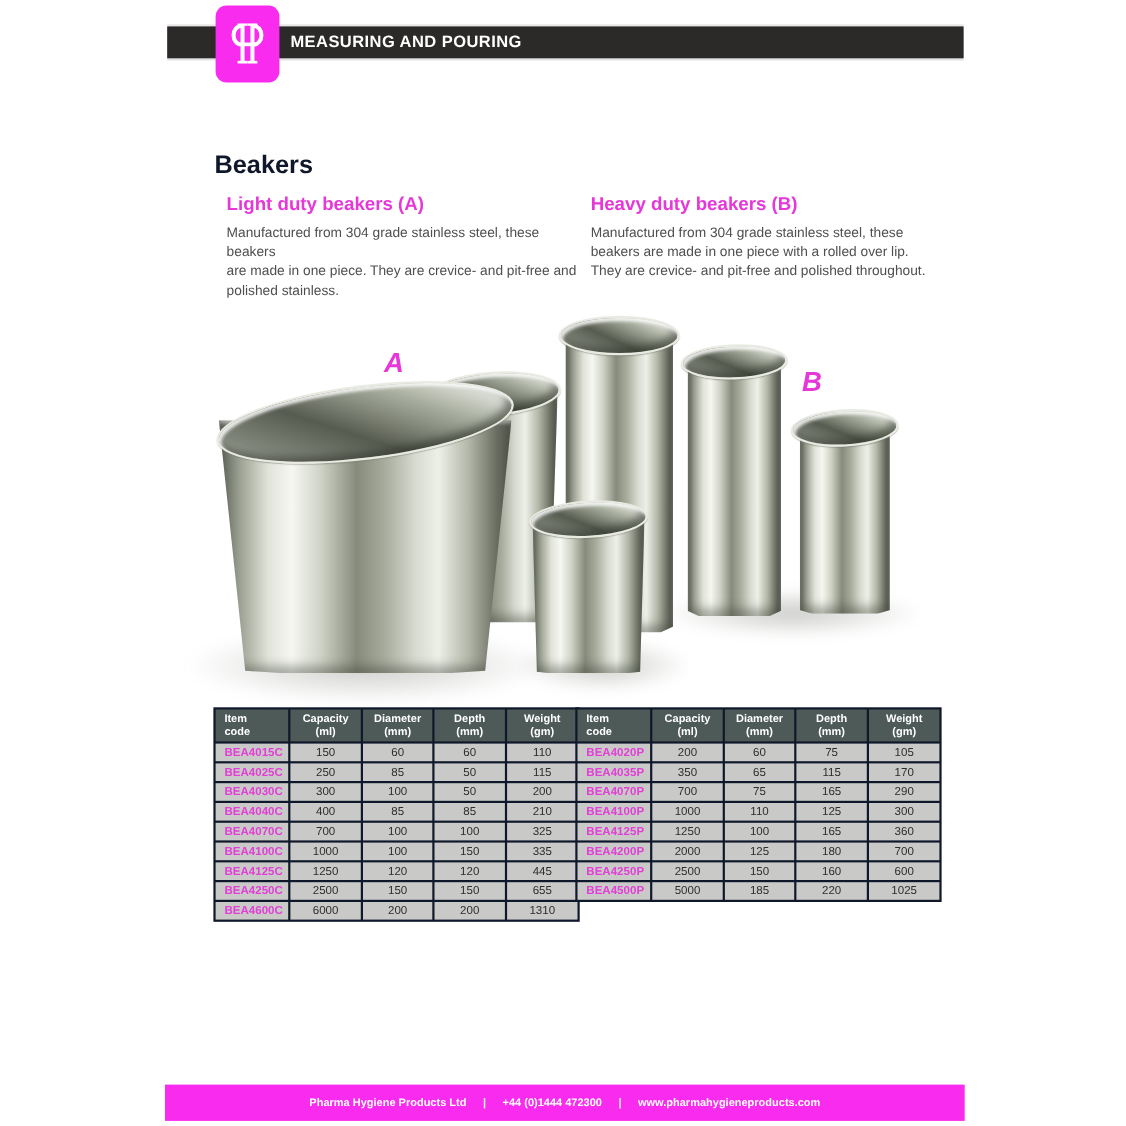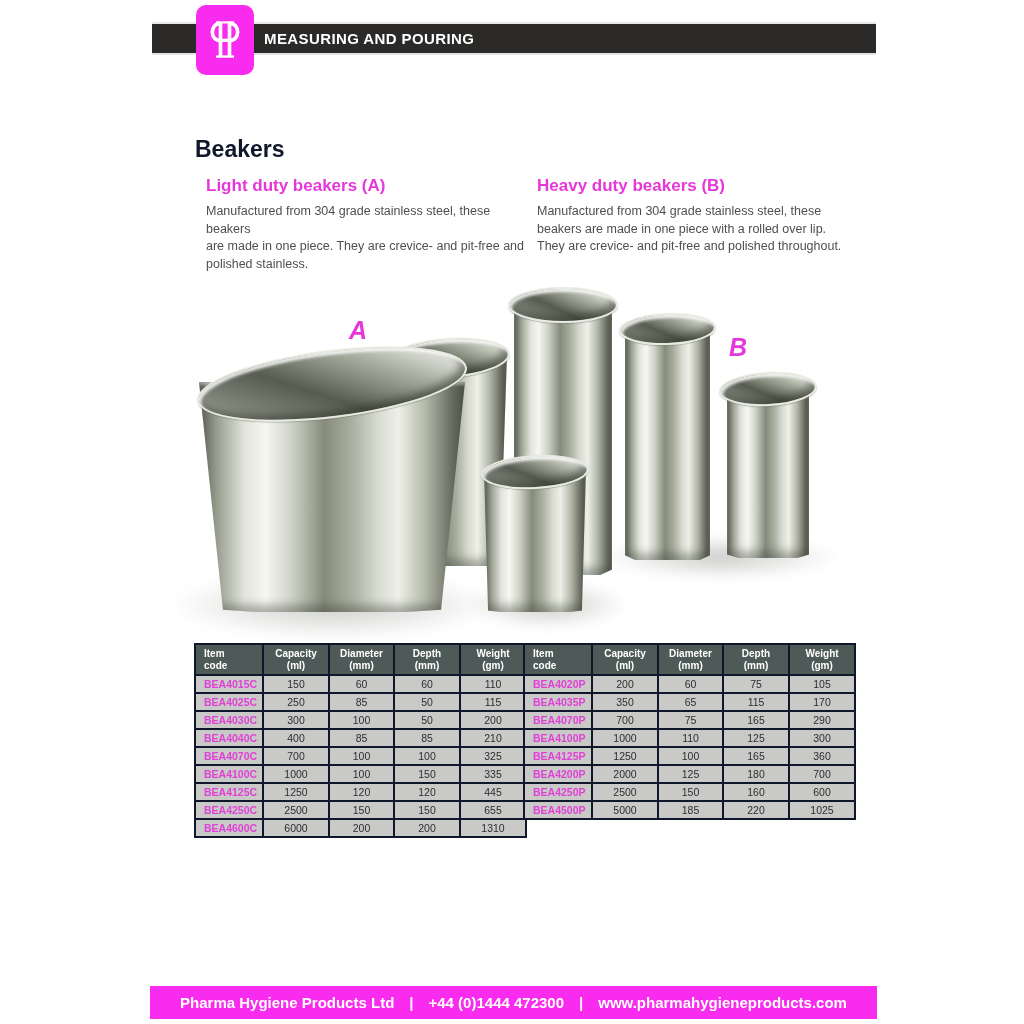--- a/index.html
+++ b/index.html
@@ -101,21 +101,21 @@
   }
   .spec-table th:nth-child(1){width:56px;}
   .spec-table th:nth-child(2){width:60px;}
   .spec-table th:nth-child(3){width:59px;margin-left:36px;}
   .spec-table th:nth-child(4){width:60px;}
   .spec-table th:nth-child(5){width:60px;margin-left:36px;}
   
   .footer{
     position:absolute;left:150px;top:986px;width:727px;height:33px;background:#f92bef;
     display:flex;align-items:center;justify-content:center;gap:15px;
-    color:#ffffff;font-size:15px;font-weight:bold;white-space:nowrap;
+    color:#ffffff;font-size:10px;font-weight:bold;white-space:nowrap;
   }
   .footer .sep{font-weight:bold;opacity:.95;}
 </style>
 </head>
 <body>
 
 <div class="page">
 
   <div class="banner">
     <span class="banner-title">MEASURING AND POURING</span>

